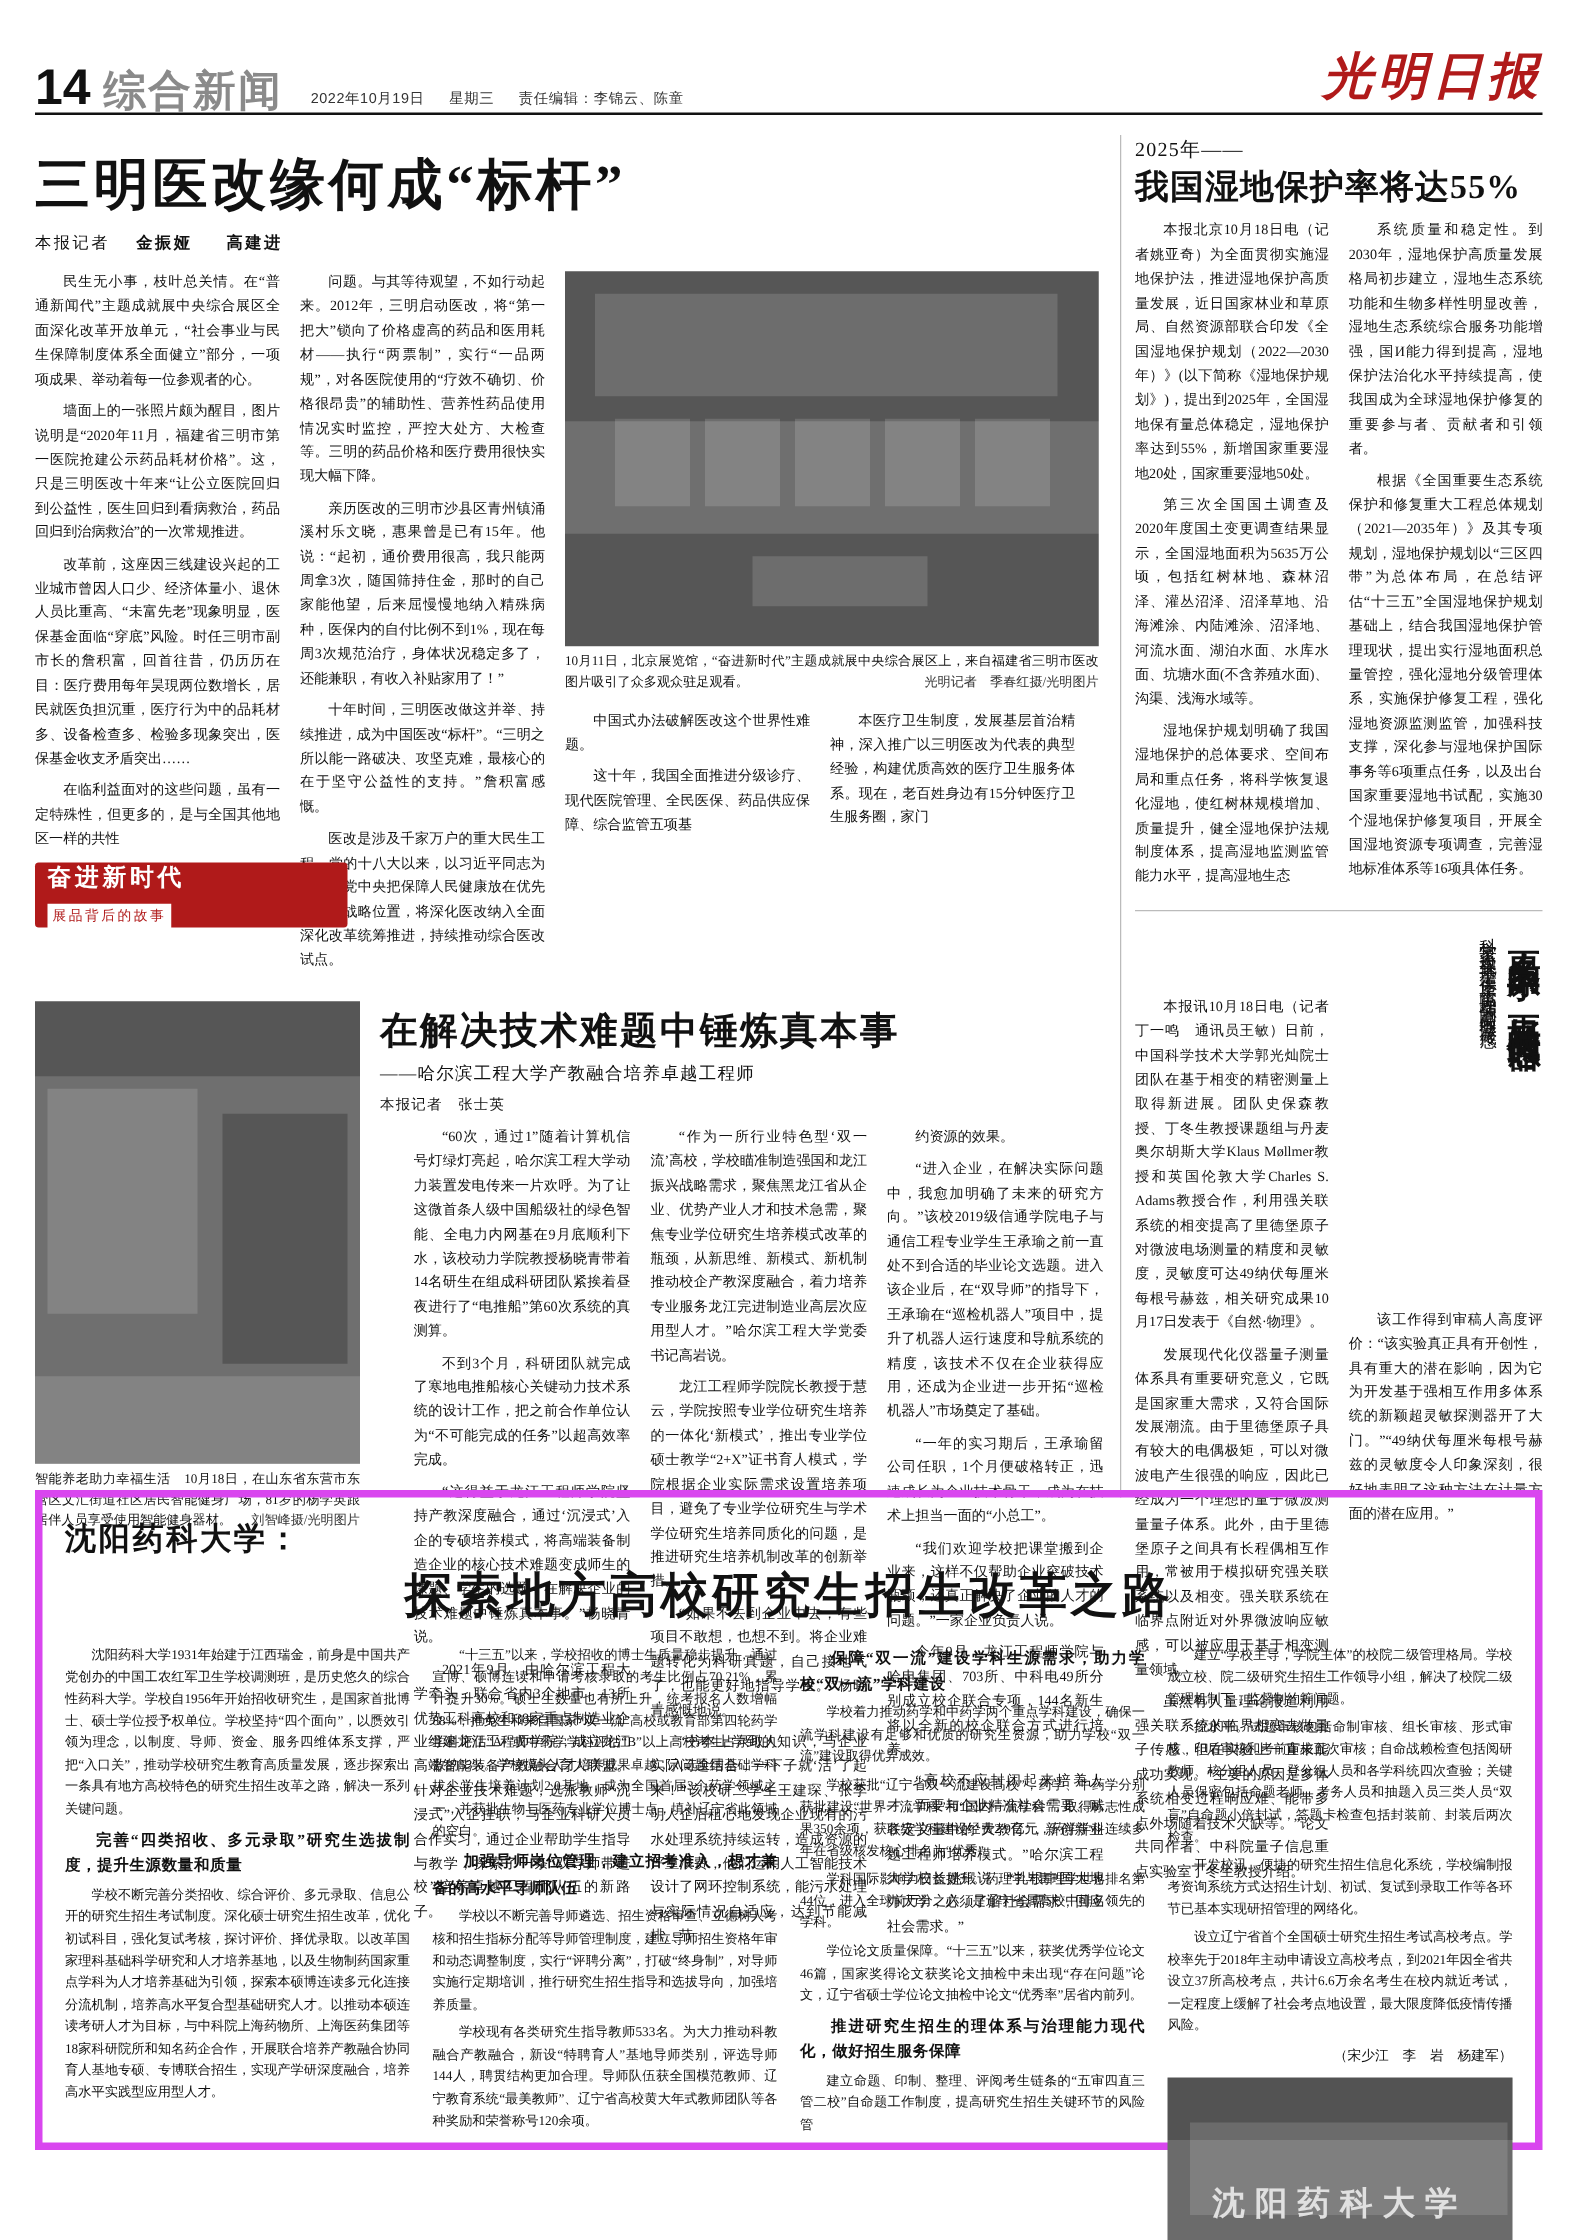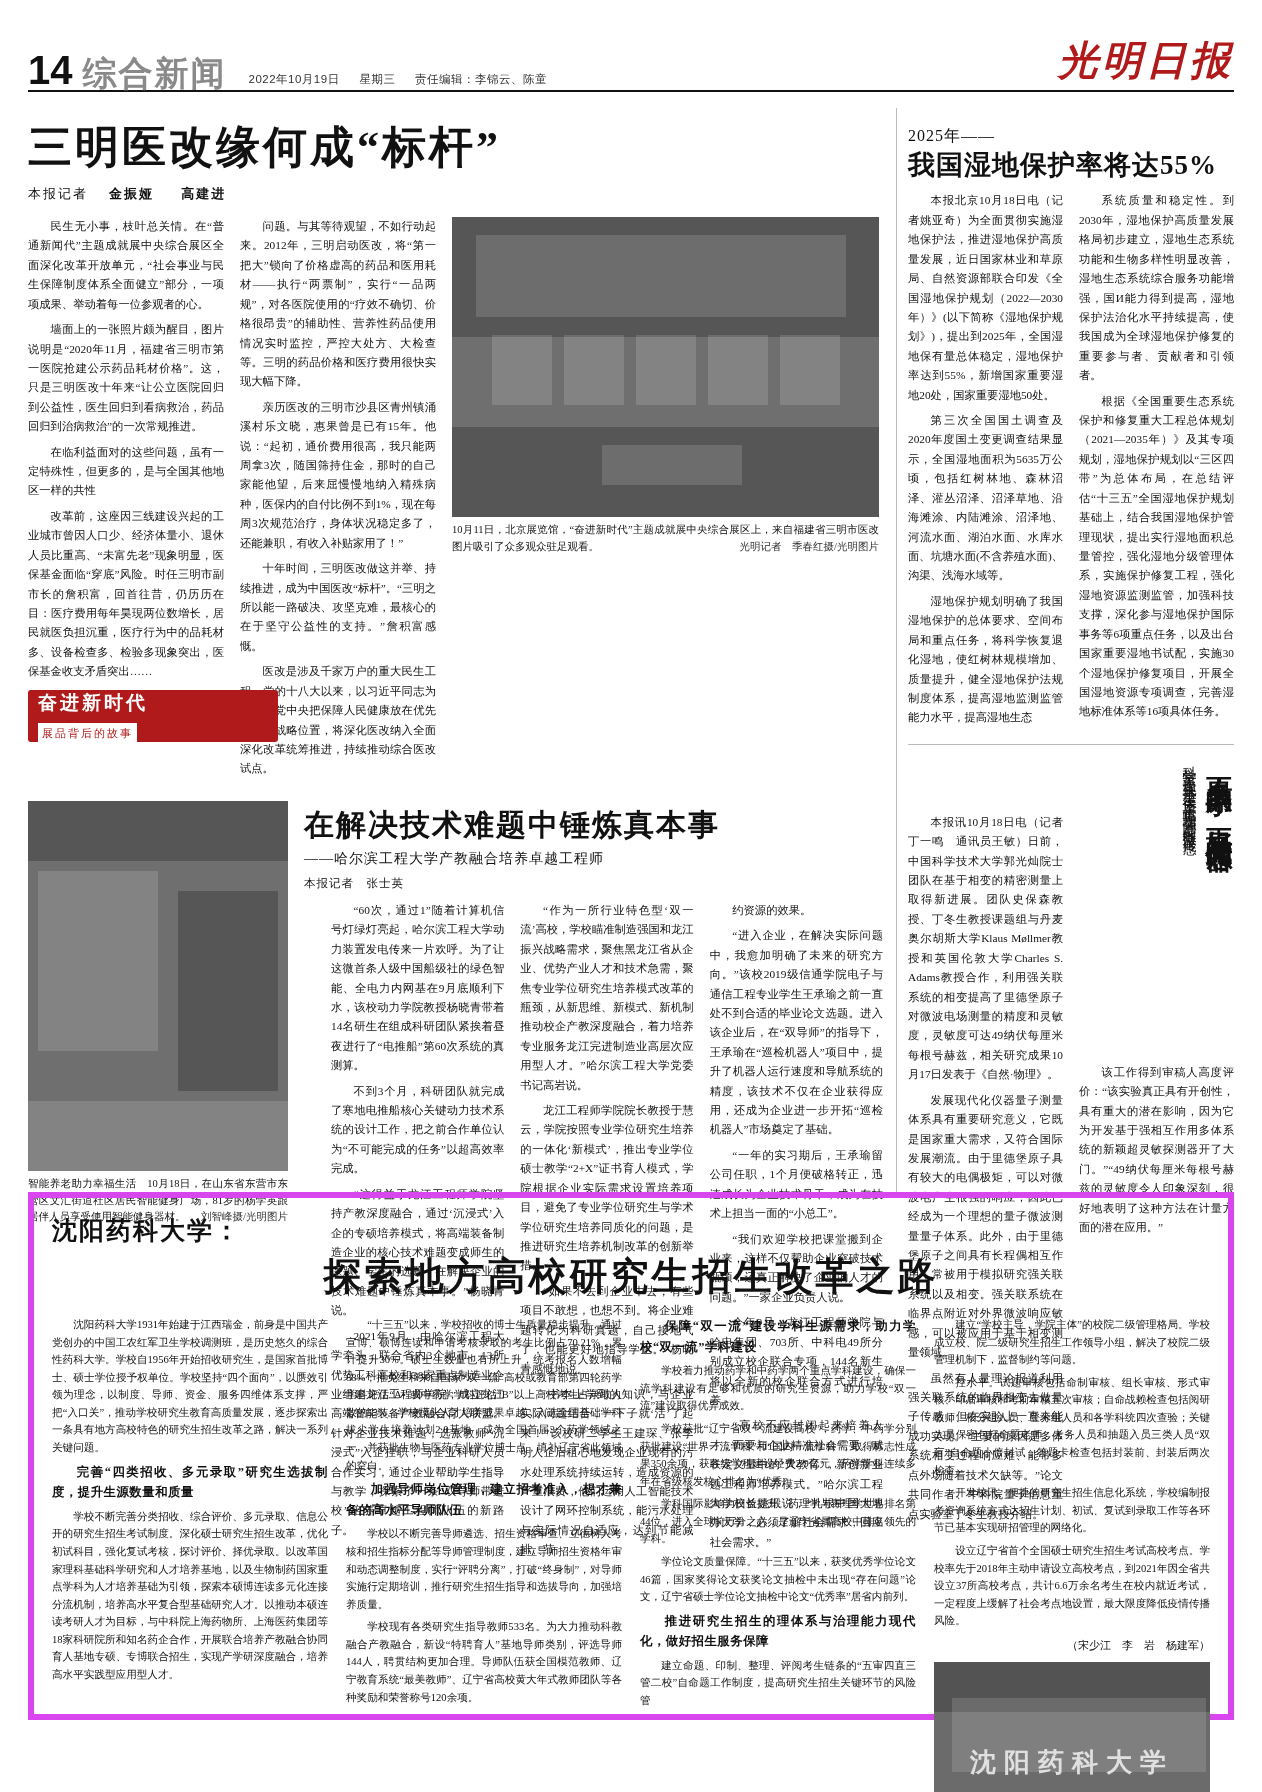--- a/index.html
+++ b/index.html
@@ -36,21 +36,21 @@
   .paper-logo{
     margin-left:auto;padding-bottom:2px;
     font-family:"Liberation Serif", serif;
     font-size:40px;font-weight:700;color:#b01a1a;letter-spacing:4px;
     font-style:italic;
   }
 
   
   .body-area{position:absolute;left:28px;top:104px;width:1206px;}
   .left-block{position:absolute;left:0;top:0;width:855px;}
-  .right-block{position:absolute;left:880px;top:16px;width:326px;}
+  .right-block{position:absolute;left:880px;top:0;width:326px;}
   .vrule{position:absolute;left:868px;top:4px;width:1px;height:1090px;background:#bbb;}
 
   
   .headline1{
     font-size:44px;font-weight:700;letter-spacing:3px;line-height:1.25;
     margin:16px 0 10px 0;
   }
   .byline{font-size:13px;letter-spacing:2px;margin-bottom:14px;}
   .byline b{font-weight:700;margin-right:22px;}
 
@@ -143,22 +143,22 @@
         <span>本报记者</span>
         &nbsp;&nbsp;
         <b>金振娅</b>
         <b>高建进</b>
       </div>
 
       <div class="cols">
         <div class="col" style="width:196px;">
           <p>民生无小事，枝叶总关情。在“普通新闻代”主题成就展中央综合展区全面深化改革开放单元，“社会事业与民生保障制度体系全面健立”部分，一项项成果、举动着每一位参观者的心。</p>
           <p>墙面上的一张照片颇为醒目，图片说明是“2020年11月，福建省三明市第一医院抢建公示药品耗材价格”。这，只是三明医改十年来“让公立医院回归到公益性，医生回归到看病救治，药品回归到治病救治”的一次常规推进。</p>
+          <p>改革前，这座因三线建设兴起的工业城市曾因人口少、经济体量小、退休人员比重高、“未富先老”现象明显，医保基金面临“穿底”风险。时任三明市副市长的詹积富，回首往昔，仍历历在目：医疗费用每年昊現两位数增长，居民就医负担沉重，医疗行为中的品耗材多、设备检查多、检验多现象突出，医保基金收支矛盾突出……</p>
           <p>在临利益面对的这些问题，虽有一定特殊性，但更多的，是与全国其他地区一样的共性</p>
-          <p>改革前，这座因三线建设兴起的工业城市曾因人口少、经济体量小、退休人员比重高、“未富先老”现象明显，医保基金面临“穿底”风险。时任三明市副市长的詹积富，回首往昔，仍历历在目：医疗费用每年昊現两位数增长，居民就医负担沉重，医疗行为中的品耗材多、设备检查多、检验多现象突出，医保基金收支矛盾突出……</p>
           <div class="banner">
             <div class="b1">奋进新时代</div>
             <div class="b2">展品背后的故事</div>
           </div>
         </div>
         <div class="col" style="width:196px;">
           <p>问题。与其等待观望，不如行动起来。2012年，三明启动医改，将“第一把大”锁向了价格虚高的药品和医用耗材——执行“两票制”，实行“一品两规”，对各医院使用的“疗效不确切、价格很昂贵”的辅助性、营养性药品使用情况实时监控，严控大处方、大检查等。三明的药品价格和医疗费用很快实现大幅下降。</p>
           <p>亲历医改的三明市沙县区青州镇涌溪村乐文晓，惠果曾是已有15年。他说：“起初，通价费用很高，我只能两周拿3次，随国筛持住金，那时的自己家能他望，后来屈慢慢地纳入精殊病种，医保内的自付比例不到1%，现在每周3次规范治疗，身体状况稳定多了，还能兼职，有收入补贴家用了！”</p>
           <p>十年时间，三明医改做这并举、持续推进，成为中国医改“标杆”。“三明之所以能一路破决、攻坚克难，最核心的在于坚守公益性的支持。”詹积富感慨。</p>
           <p>医改是涉及千家万户的重大民生工程。党的十八大以来，以习近平同志为核心的党中央把保障人民健康放在优先发展的战略位置，将深化医改纳入全面深化改革统筹推进，持续推动综合医改试点。</p>
@@ -175,20 +175,29 @@
               <div class="ph-band" style="left:256px;top:118px;width:60px;height:70px;"></div>
               <div class="ph-band" style="left:328px;top:118px;width:60px;height:70px;"></div>
               <div class="ph-dark" style="left:0;top:210px;width:427px;height:90px;"></div>
               <div class="ph-band" style="left:150px;top:228px;width:140px;height:40px;"></div>
             </div>
           </div>
           <div class="cap">
             <span>10月11日，北京展览馆，“奋进新时代”主题成就展中央综合展区上，来自福建省三明市医改图片吸引了众多观众驻足观看。</span>
             <span class="credit">光明记者　季春红摄/光明图片</span>
           </div>
+          <div class="cols" style="margin-top:12px;">
+            <div class="col" style="width:196px;">
+              <p>中国式办法破解医改这个世界性难题。</p>
+              <p>这十年，我国全面推进分级诊疗、现代医院管理、全民医保、药品供应保障、综合监管五项基</p>
+            </div>
+            <div class="col" style="width:196px;">
+              <p>本医疗卫生制度，发展基层首治精神，深入推广以三明医改为代表的典型经验，构建优质高效的医疗卫生服务体系。现在，老百姓身边有15分钟医疗卫生服务圈，家门</p>
+            </div>
+          </div>
         </div>
       </div>
 
       <div class="cols" style="margin-top:16px;">
         <div style="width:260px;">
           <div class="photo" style="width:260px;height:370px;">
             <div class="ph-inner">
               <div class="ph-dark" style="left:0;top:0;width:260px;height:60px;"></div>
               <div class="ph-band" style="left:10px;top:70px;width:120px;height:180px;"></div>
               <div class="ph-dark" style="left:150px;top:90px;width:100px;height:200px;"></div>

